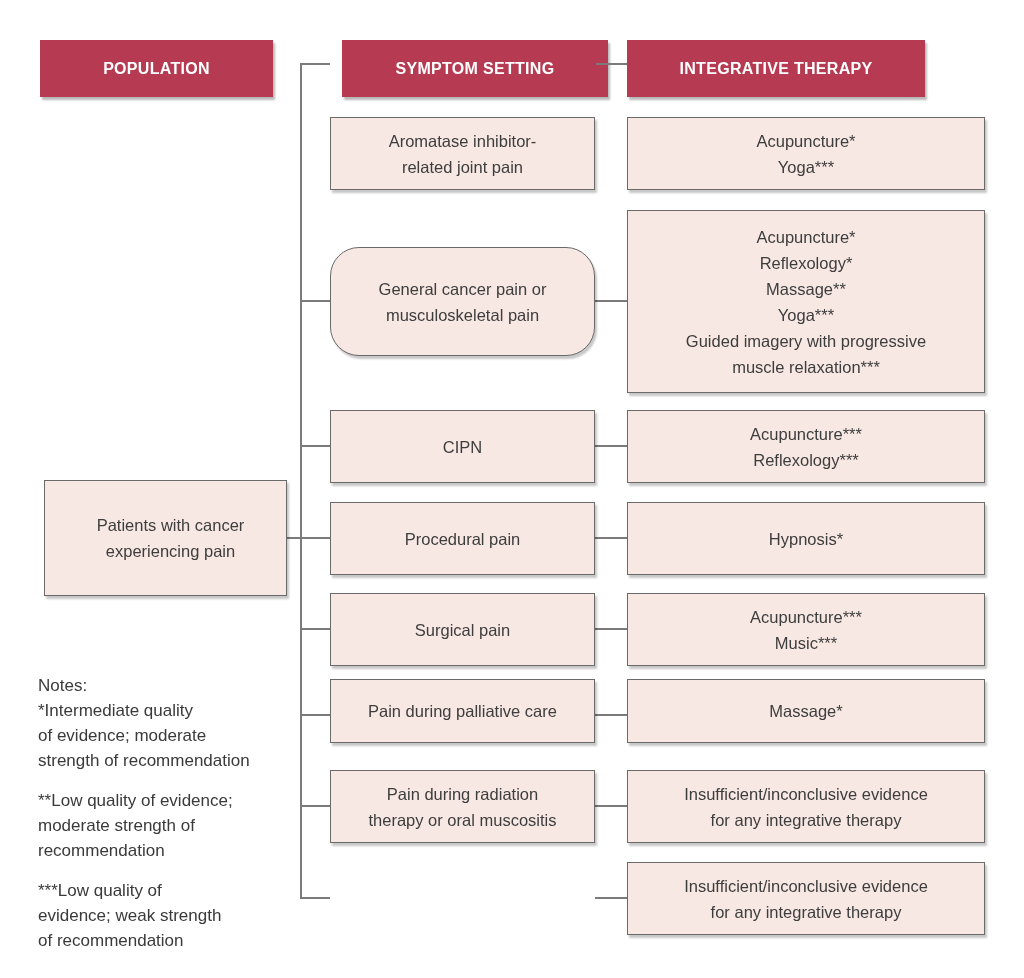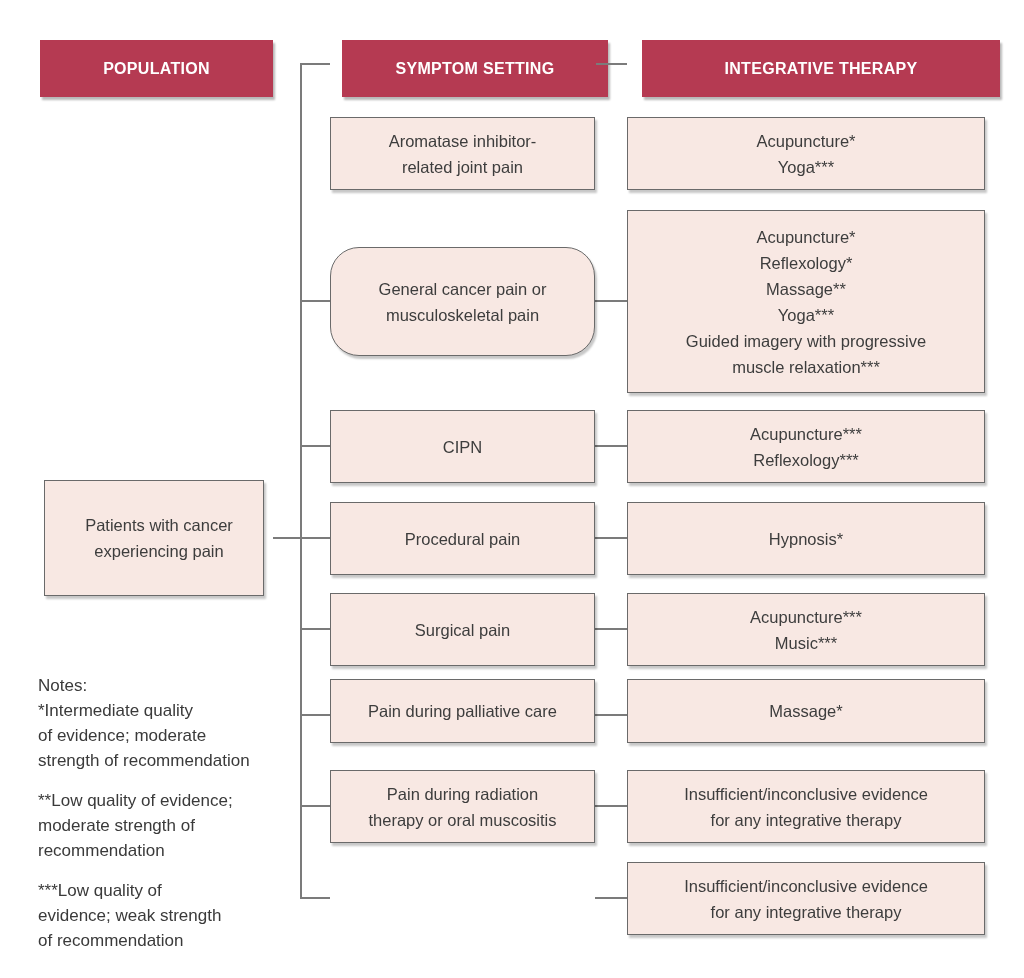--- a/index.html
+++ b/index.html
@@ -30,38 +30,38 @@
     font-size: 16px;
     letter-spacing: 0.3px;
     display: flex;
     align-items: center;
     justify-content: center;
     text-align: left;
     box-shadow: 2px 3px 2px rgba(0,0,0,0.28);
   }
   .hdr-pop { left: 40px;  width: 233px; }
   .hdr-sym { left: 330px; width: 266px; margin-left: 12px; }
-  .hdr-int { left: 642px; width: 358px; }
+  .hdr-int { left: 627px; width: 298px; }
 
   .box {
     position: absolute;
     background: var(--box-bg, #F8E8E3);
     border: 1.5px solid var(--box-border, #6A6A6A);
     color: var(--box-text, #3D3D3D);
     font-size: 16.5px;
     line-height: 26px;
     display: flex;
     align-items: center;
     justify-content: center;
     text-align: center;
     box-shadow: 2px 3px 2px rgba(0,0,0,0.22);
   }
   .box-text { white-space: pre-line; }
 
-  .box-pop { left: 44px; top: 480px; width: 220px; height: 116px; padding-left: 10px; }
+  .box-pop { left: 44px; top: 480px; width: 243px; height: 116px; padding-left: 10px; }
 
   .sym { left: 330px; width: 265px; }
   .thr { left: 627px; width: 358px; }
 
   .r1  { top: 117px; height: 73px; }
   .r2s { top: 247px; height: 109px; border-radius: 29px; }
   .r2t { top: 210px; height: 183px; }
   .r3  { top: 410px; height: 73px; }
   .r4  { top: 502px; height: 73px; }
   .r5  { top: 593px; height: 73px; }

